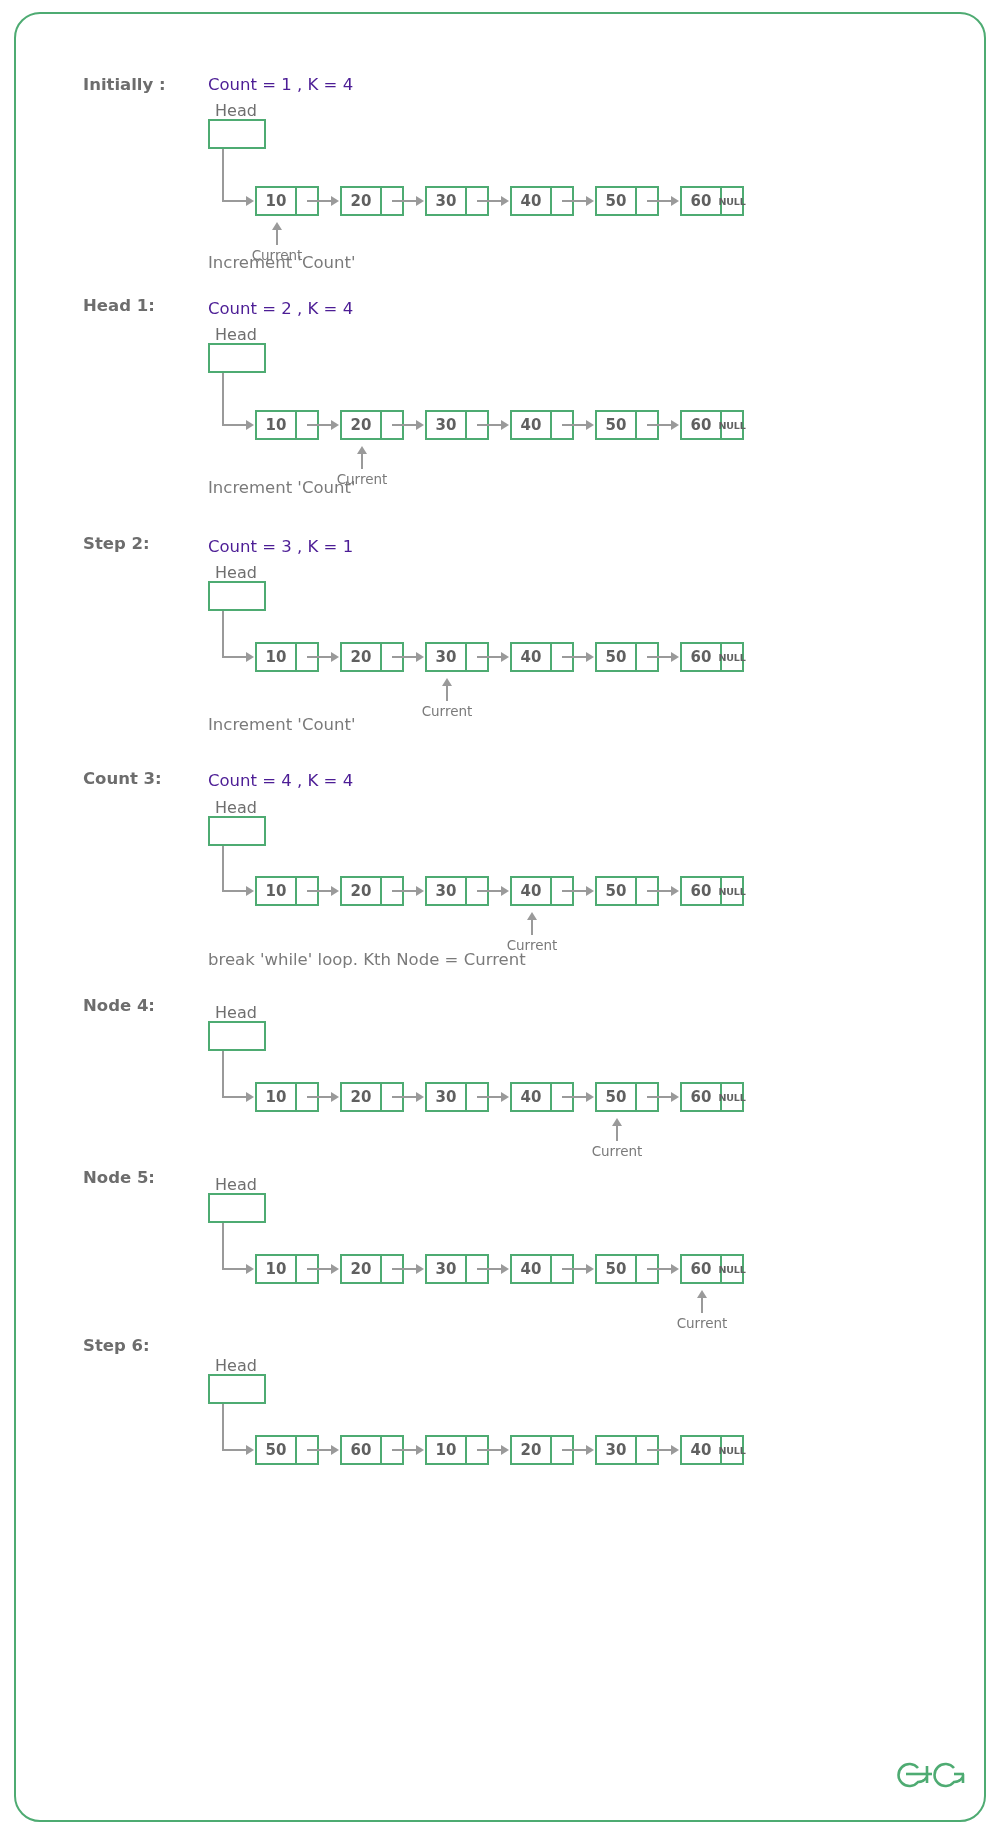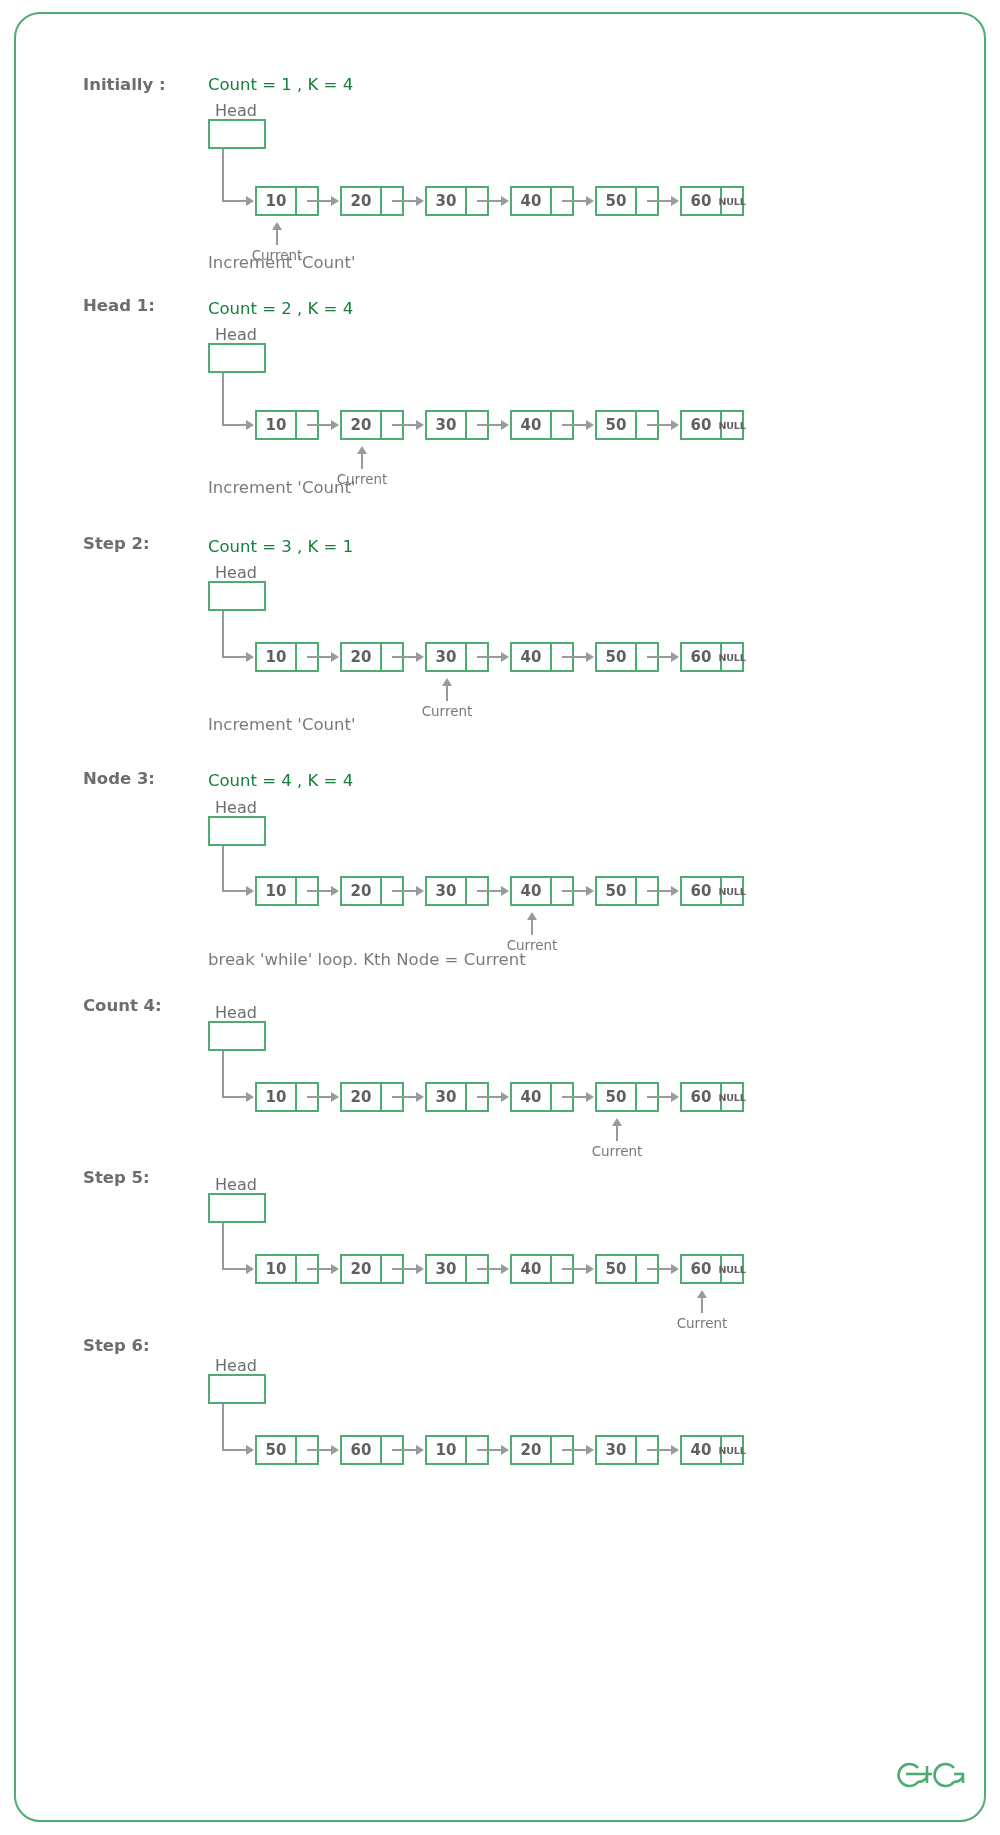--- a/index.html
+++ b/index.html
@@ -40,21 +40,21 @@
     font-size: 16.5px;
     font-weight: bold;
     color: #6d6d6d;
     white-space: nowrap;
     text-align: left;
   }
 
   .count-line {
     position: absolute;
     font-size: 16.5px;
-    color: #15803d;
+    color: #4c1d95;
     white-space: nowrap;
   }
 
   .head-label {
     position: absolute;
     font-size: 16px;
     color: #6f6f6f;
     white-space: nowrap;
   }
 
@@ -291,21 +291,21 @@
         <div class="node" style="left: 680px; top: 642px;">
           <div class="val">60</div>
           <div class="ptr">NULL</div>
         </div>
         <div class="arrowhead-u" style="left: 442px; top: 678px;"></div>
         <div class="vline" style="left: 446px; top: 685px; height: 16px;"></div>
         <div class="current-label" style="left: 447px; top: 703px;">Current</div>
         <div class="note" style="left: 208px; top: 715px;">Increment 'Count'</div>
       </div>
       <div class="step">
-        <div class="step-label" style="left: 83px; top: 769px;">Node 3:</div>
+        <div class="step-label" style="left: 83px; top: 769px;">Count 3:</div>
         <div class="count-line" style="left: 208px; top: 771px;">Count = 4 , K = 4</div>
         <div class="head-label" style="left: 215px; top: 798px;">Head</div>
         <div class="head-box" style="left: 208px; top: 816px;"></div>
         <div class="vline" style="left: 222px; top: 846px; height: 45px;"></div>
         <div class="hline" style="left: 222px; top: 890px; width: 24px;"></div>
         <div class="arrowhead-r" style="left: 246px; top: 886px;"></div>
         <div class="node" style="left: 255px; top: 876px;">
           <div class="val">10</div>
           <div class="ptr"></div>
         </div>
@@ -338,21 +338,21 @@
         <div class="node" style="left: 680px; top: 876px;">
           <div class="val">60</div>
           <div class="ptr">NULL</div>
         </div>
         <div class="arrowhead-u" style="left: 527px; top: 912px;"></div>
         <div class="vline" style="left: 531px; top: 919px; height: 16px;"></div>
         <div class="current-label" style="left: 532px; top: 937px;">Current</div>
         <div class="note" style="left: 208px; top: 950px;">break 'while' loop. Kth Node = Current</div>
       </div>
       <div class="step">
-        <div class="step-label" style="left: 83px; top: 996px;">Count 4:</div>
+        <div class="step-label" style="left: 83px; top: 996px;">Node 4:</div>
         <div class="head-label" style="left: 215px; top: 1003px;">Head</div>
         <div class="head-box" style="left: 208px; top: 1021px;"></div>
         <div class="vline" style="left: 222px; top: 1051px; height: 46px;"></div>
         <div class="hline" style="left: 222px; top: 1096px; width: 24px;"></div>
         <div class="arrowhead-r" style="left: 246px; top: 1092px;"></div>
         <div class="node" style="left: 255px; top: 1082px;">
           <div class="val">10</div>
           <div class="ptr"></div>
         </div>
         <div class="hline" style="left: 307px; top: 1096px; width: 24px;"></div>
@@ -383,21 +383,21 @@
         <div class="arrowhead-r" style="left: 671px; top: 1092px;"></div>
         <div class="node" style="left: 680px; top: 1082px;">
           <div class="val">60</div>
           <div class="ptr">NULL</div>
         </div>
         <div class="arrowhead-u" style="left: 612px; top: 1118px;"></div>
         <div class="vline" style="left: 616px; top: 1125px; height: 16px;"></div>
         <div class="current-label" style="left: 617px; top: 1143px;">Current</div>
       </div>
       <div class="step">
-        <div class="step-label" style="left: 83px; top: 1168px;">Step 5:</div>
+        <div class="step-label" style="left: 83px; top: 1168px;">Node 5:</div>
         <div class="head-label" style="left: 215px; top: 1175px;">Head</div>
         <div class="head-box" style="left: 208px; top: 1193px;"></div>
         <div class="vline" style="left: 222px; top: 1223px; height: 46px;"></div>
         <div class="hline" style="left: 222px; top: 1268px; width: 24px;"></div>
         <div class="arrowhead-r" style="left: 246px; top: 1264px;"></div>
         <div class="node" style="left: 255px; top: 1254px;">
           <div class="val">10</div>
           <div class="ptr"></div>
         </div>
         <div class="hline" style="left: 307px; top: 1268px; width: 24px;"></div>

